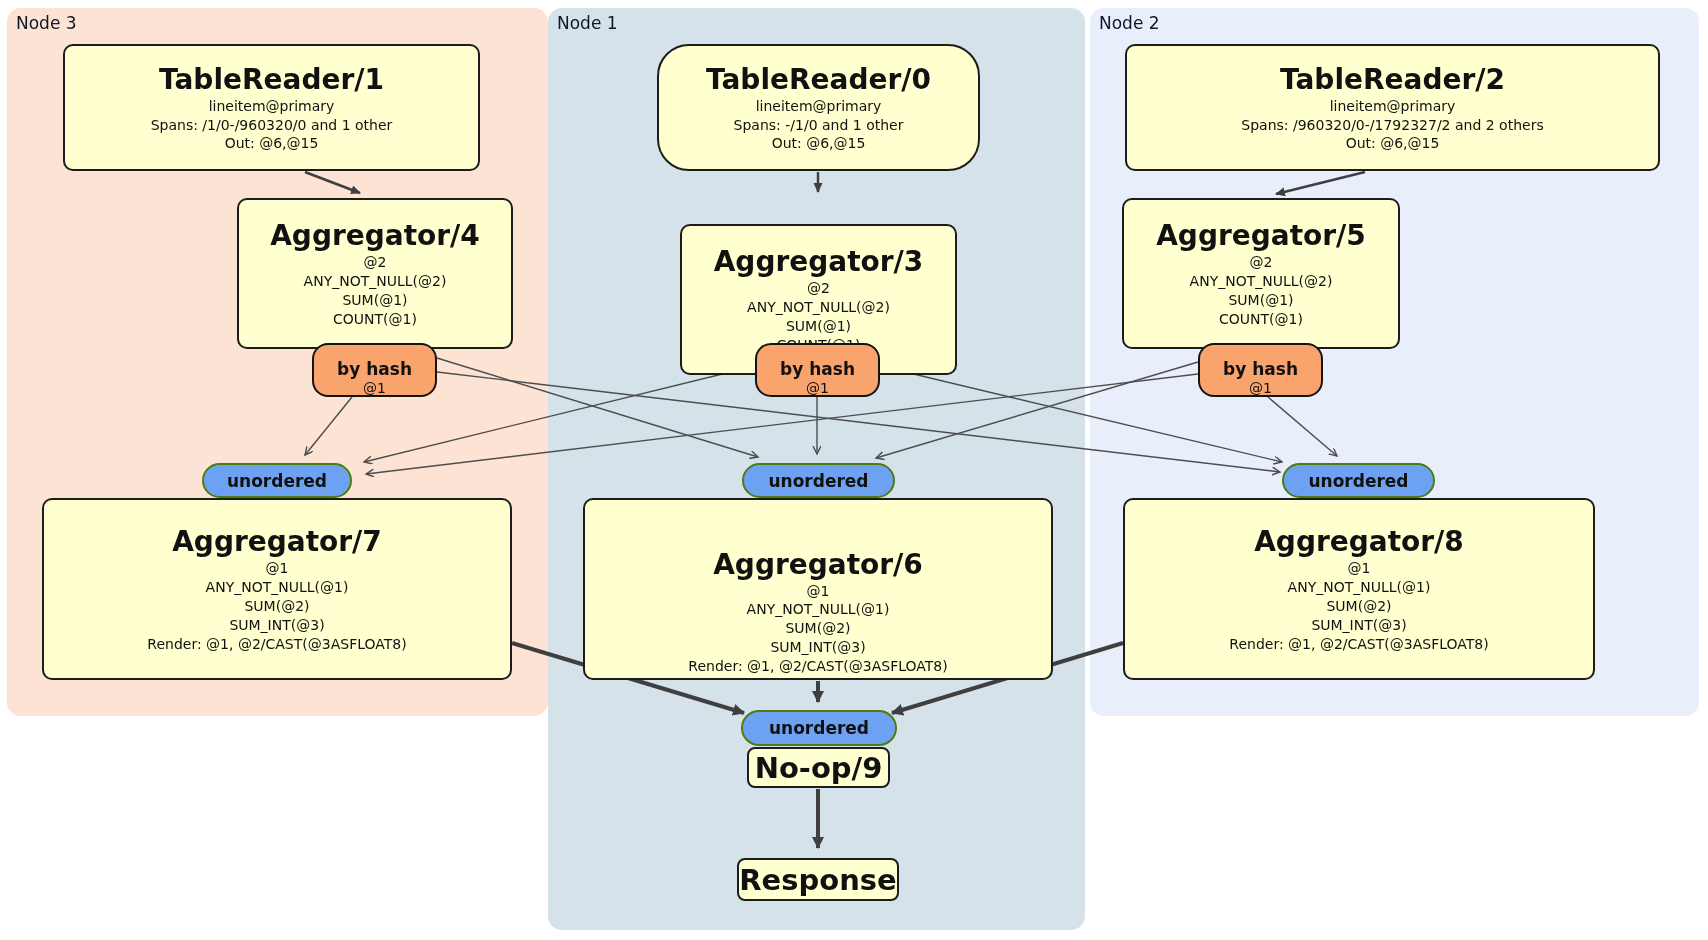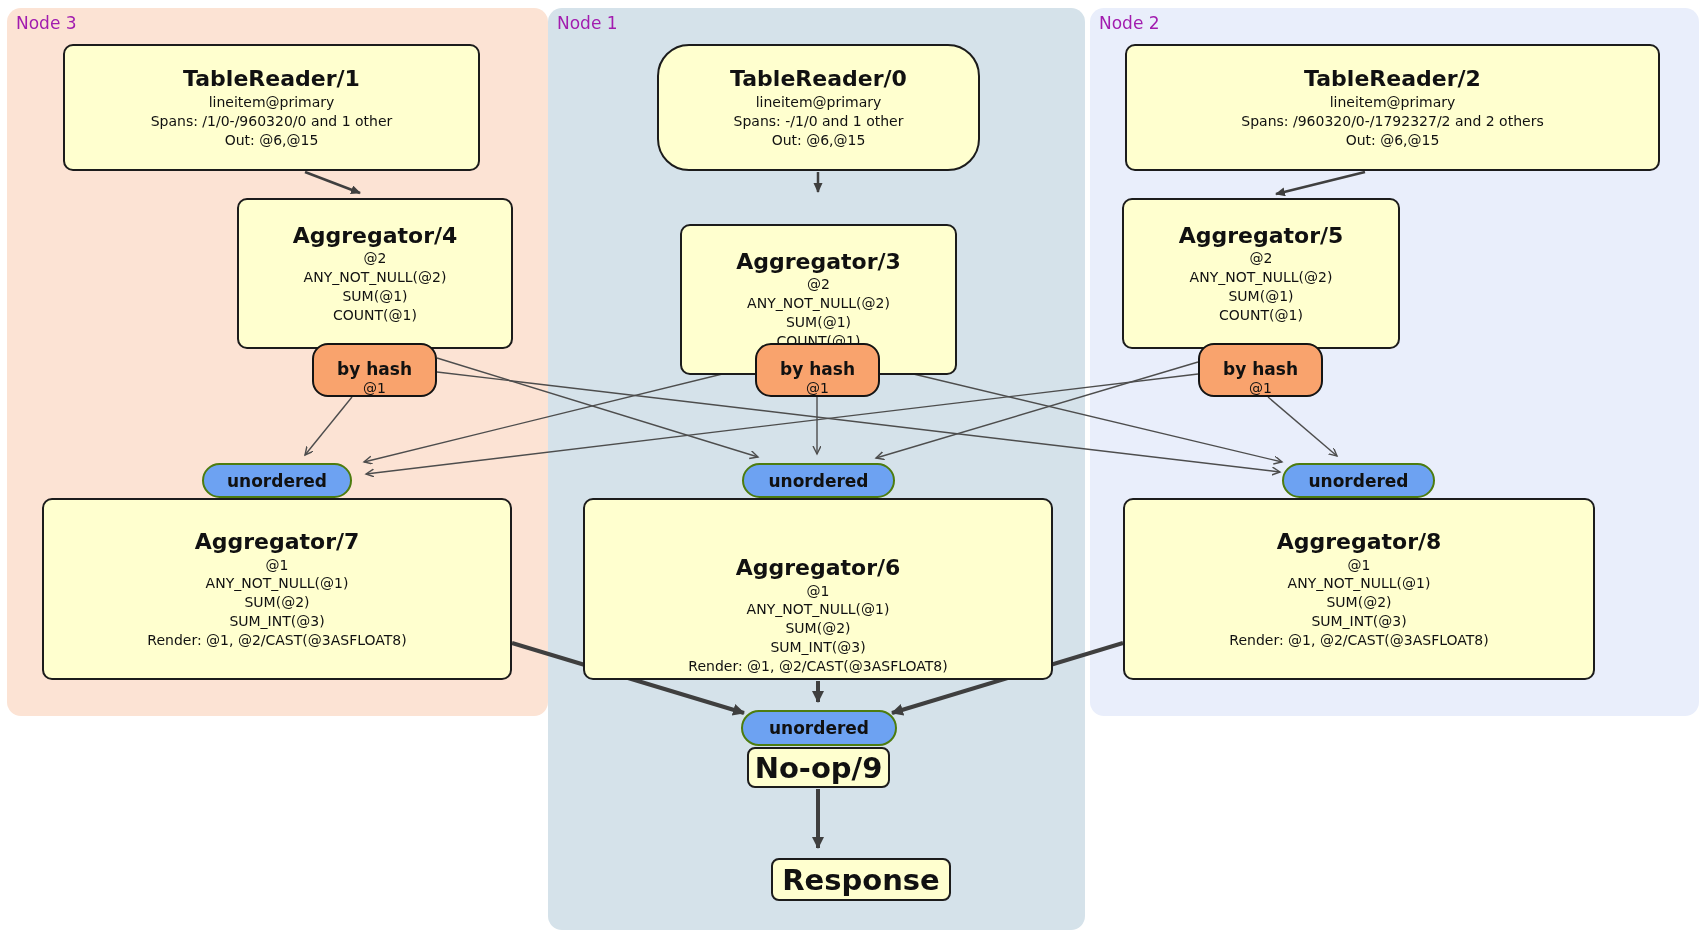--- a/index.html
+++ b/index.html
@@ -5,28 +5,28 @@
   html,body{margin:0;padding:0;background:#ffffff;}
   .stage{
     position:relative;width:1708px;height:940px;overflow:hidden;
     font-family:"DejaVu Sans","Liberation Sans",sans-serif;color:#111;
     background:#ffffff;
   }
   .region{position:absolute;border-radius:14px;z-index:0;}
   .region-node3{left:7px;top:8px;width:541px;height:708px;background:#fce3d4;}
   .region-node1{left:548px;top:8px;width:537px;height:922px;background:#d5e2ea;}
   .region-node2{left:1090px;top:8px;width:609px;height:708px;background:#e9eefb;}
-  .region-label{position:absolute;left:9px;top:5px;font-size:17px;color:#a21caf;white-space:nowrap;}
+  .region-label{position:absolute;left:9px;top:5px;font-size:17px;color:#0f172a;white-space:nowrap;}
   svg.edges{position:absolute;left:0;top:0;z-index:1;}
   .proc{
     position:absolute;z-index:3;background:#ffffcf;border:2px solid #1c1c1c;border-radius:10px;
     display:flex;flex-direction:column;justify-content:center;align-items:center;
     text-align:center;box-sizing:border-box;padding:2px 6px;
   }
-  .proc-title{font-size:22px;font-weight:bold;line-height:1.25;white-space:nowrap;}
+  .proc-title{font-size:28px;font-weight:bold;line-height:1.25;white-space:nowrap;}
   .proc-line{font-size:14px;line-height:1.35;white-space:nowrap;}
   .router{
     position:absolute;z-index:4;background:#f9a36d;border:2px solid #141414;border-radius:16px;
     display:flex;flex-direction:column;justify-content:center;align-items:center;
     text-align:center;box-sizing:border-box;
   }
   .router-label{font-size:17px;font-weight:bold;line-height:1.2;margin-top:16px;}
   .router-key{font-size:14px;line-height:1.2;}
   .sync{
     position:absolute;z-index:2;background:#6da2f2;border:2px solid #4d7c0f;border-radius:18px;
@@ -160,21 +160,21 @@
   </div>
 
   <div class="sync" style="left:741px;top:710px;width:156px;height:36px;">
     <span>unordered</span>
   </div>
 
   <div class="mini" style="left:747px;top:747px;width:143px;height:41px;">
     <span>No-op/9</span>
   </div>
 
-  <div class="mini" style="left:737px;top:858px;width:180px;height:43px;margin-left:34px;">
+  <div class="mini" style="left:737px;top:858px;width:162px;height:43px;">
     <span>Response</span>
   </div>
 
   <div class="proc" style="left:1125px;top:44px;width:535px;height:127px;">
     <div class="proc-title">TableReader/2</div>
     <div class="proc-line">lineitem@primary</div>
     <div class="proc-line">Spans: /960320/0-/1792327/2 and 2 others</div>
     <div class="proc-line">Out: @6,@15</div>
   </div>
 

